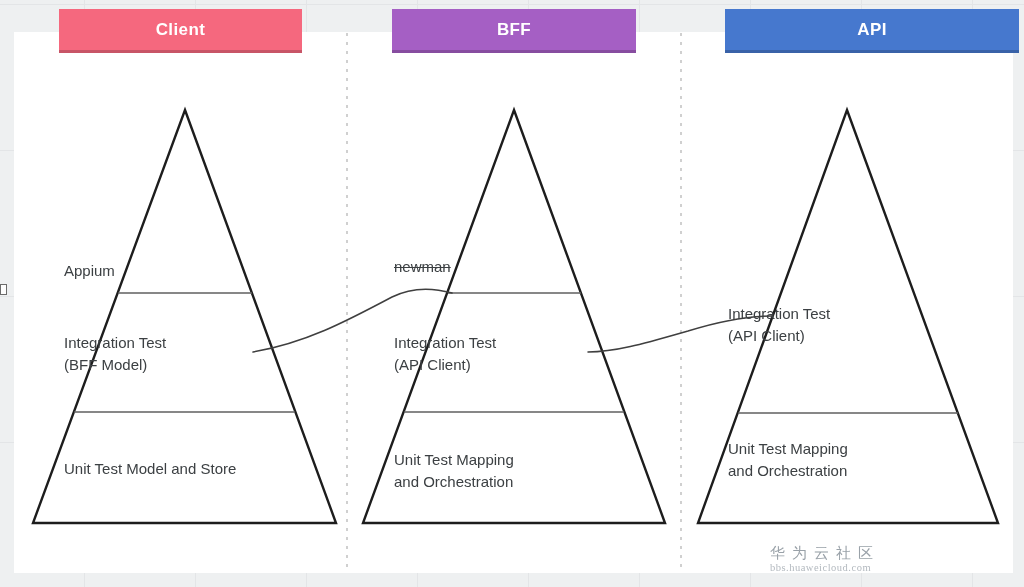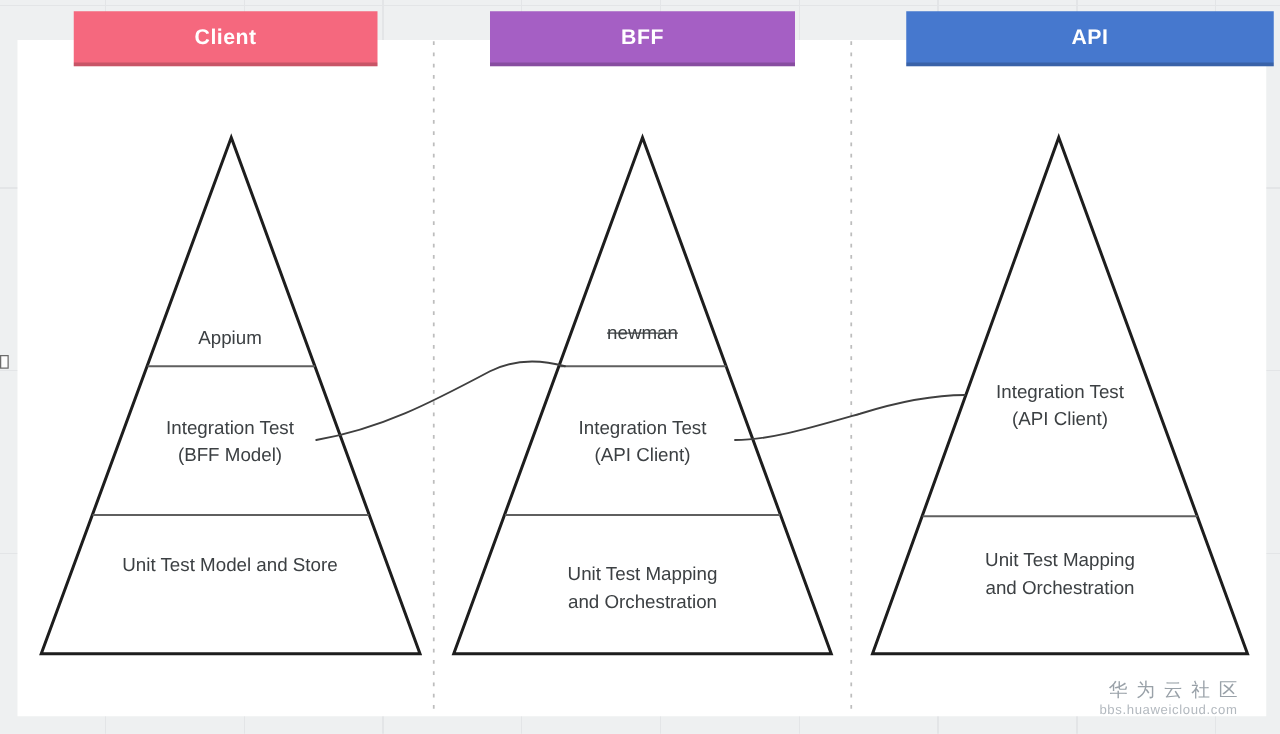--- a/index.html
+++ b/index.html
@@ -25,30 +25,30 @@
     position:absolute;top:9px;height:41px;
     display:flex;align-items:center;justify-content:center;
     color:#ffffff;font-weight:bold;font-size:17px;letter-spacing:.4px;
     border-bottom:3px solid rgba(0,0,0,0.18);
     box-sizing:content-box;
   }
   .hdr.client{left:59px;width:243px;}
   .hdr.bff{left:392px;width:244px;}
   .hdr.api{left:725px;width:294px;}
   .lvl{
-    position:absolute;width:240px;text-align:center;
+    position:absolute;width:240px;
     font-size:15px;line-height:22px;color:#3c4043;
   }
   .strike{text-decoration:line-through;}
   .wm{
-    position:absolute;right:34px;top:544px;width:220px;text-align:right;
+    position:absolute;right:34px;top:544px;width:220px;
     color:#99a1a8;
   }
   .wm .wm-title{font-size:15px;letter-spacing:7px;margin-right:-7px;line-height:18px;}
-  .wm .wm-url{font-size:10.5px;letter-spacing:.5px;color:#b3b9bf;line-height:12px;}
+  .wm .wm-url{font-size:10.5px;letter-spacing:.5px;color:#b3b9bf;line-height:12px;font-family:Liberation Serif, serif;}
   .edge-artifact{
     position:absolute;left:0;top:284px;width:5px;height:9px;
     border:1px solid #6b6b6b;background:#fdfdfd;
   }
 </style>
 </head>
 <body>
 
 <div class="board">
   <div class="canvas"></div>
@@ -78,21 +78,21 @@
   <div class="hdr client" style="background: rgb(245, 104, 126);">Client</div>
   <div class="hdr api" style="background: rgb(70, 120, 206);">API</div>
 
   <div class="lvl" style="left:64px;top:260px;">
     <span>Appium</span>
   </div>
   <div class="lvl" style="left:64px;top:332px;">
     <div>Integration Test</div>
     <div>(BFF Model)</div>
   </div>
-  <div class="lvl" style="left:64px;top:442px;">
+  <div class="lvl" style="left:64px;top:458px;">
     <span>Unit Test Model and Store</span>
   </div>
 
   <div class="lvl" style="left:394px;top:256px;">
     <span class="strike">newman</span>
   </div>
   <div class="lvl" style="left:394px;top:332px;">
     <div>Integration Test</div>
     <div>(API Client)</div>
   </div>

